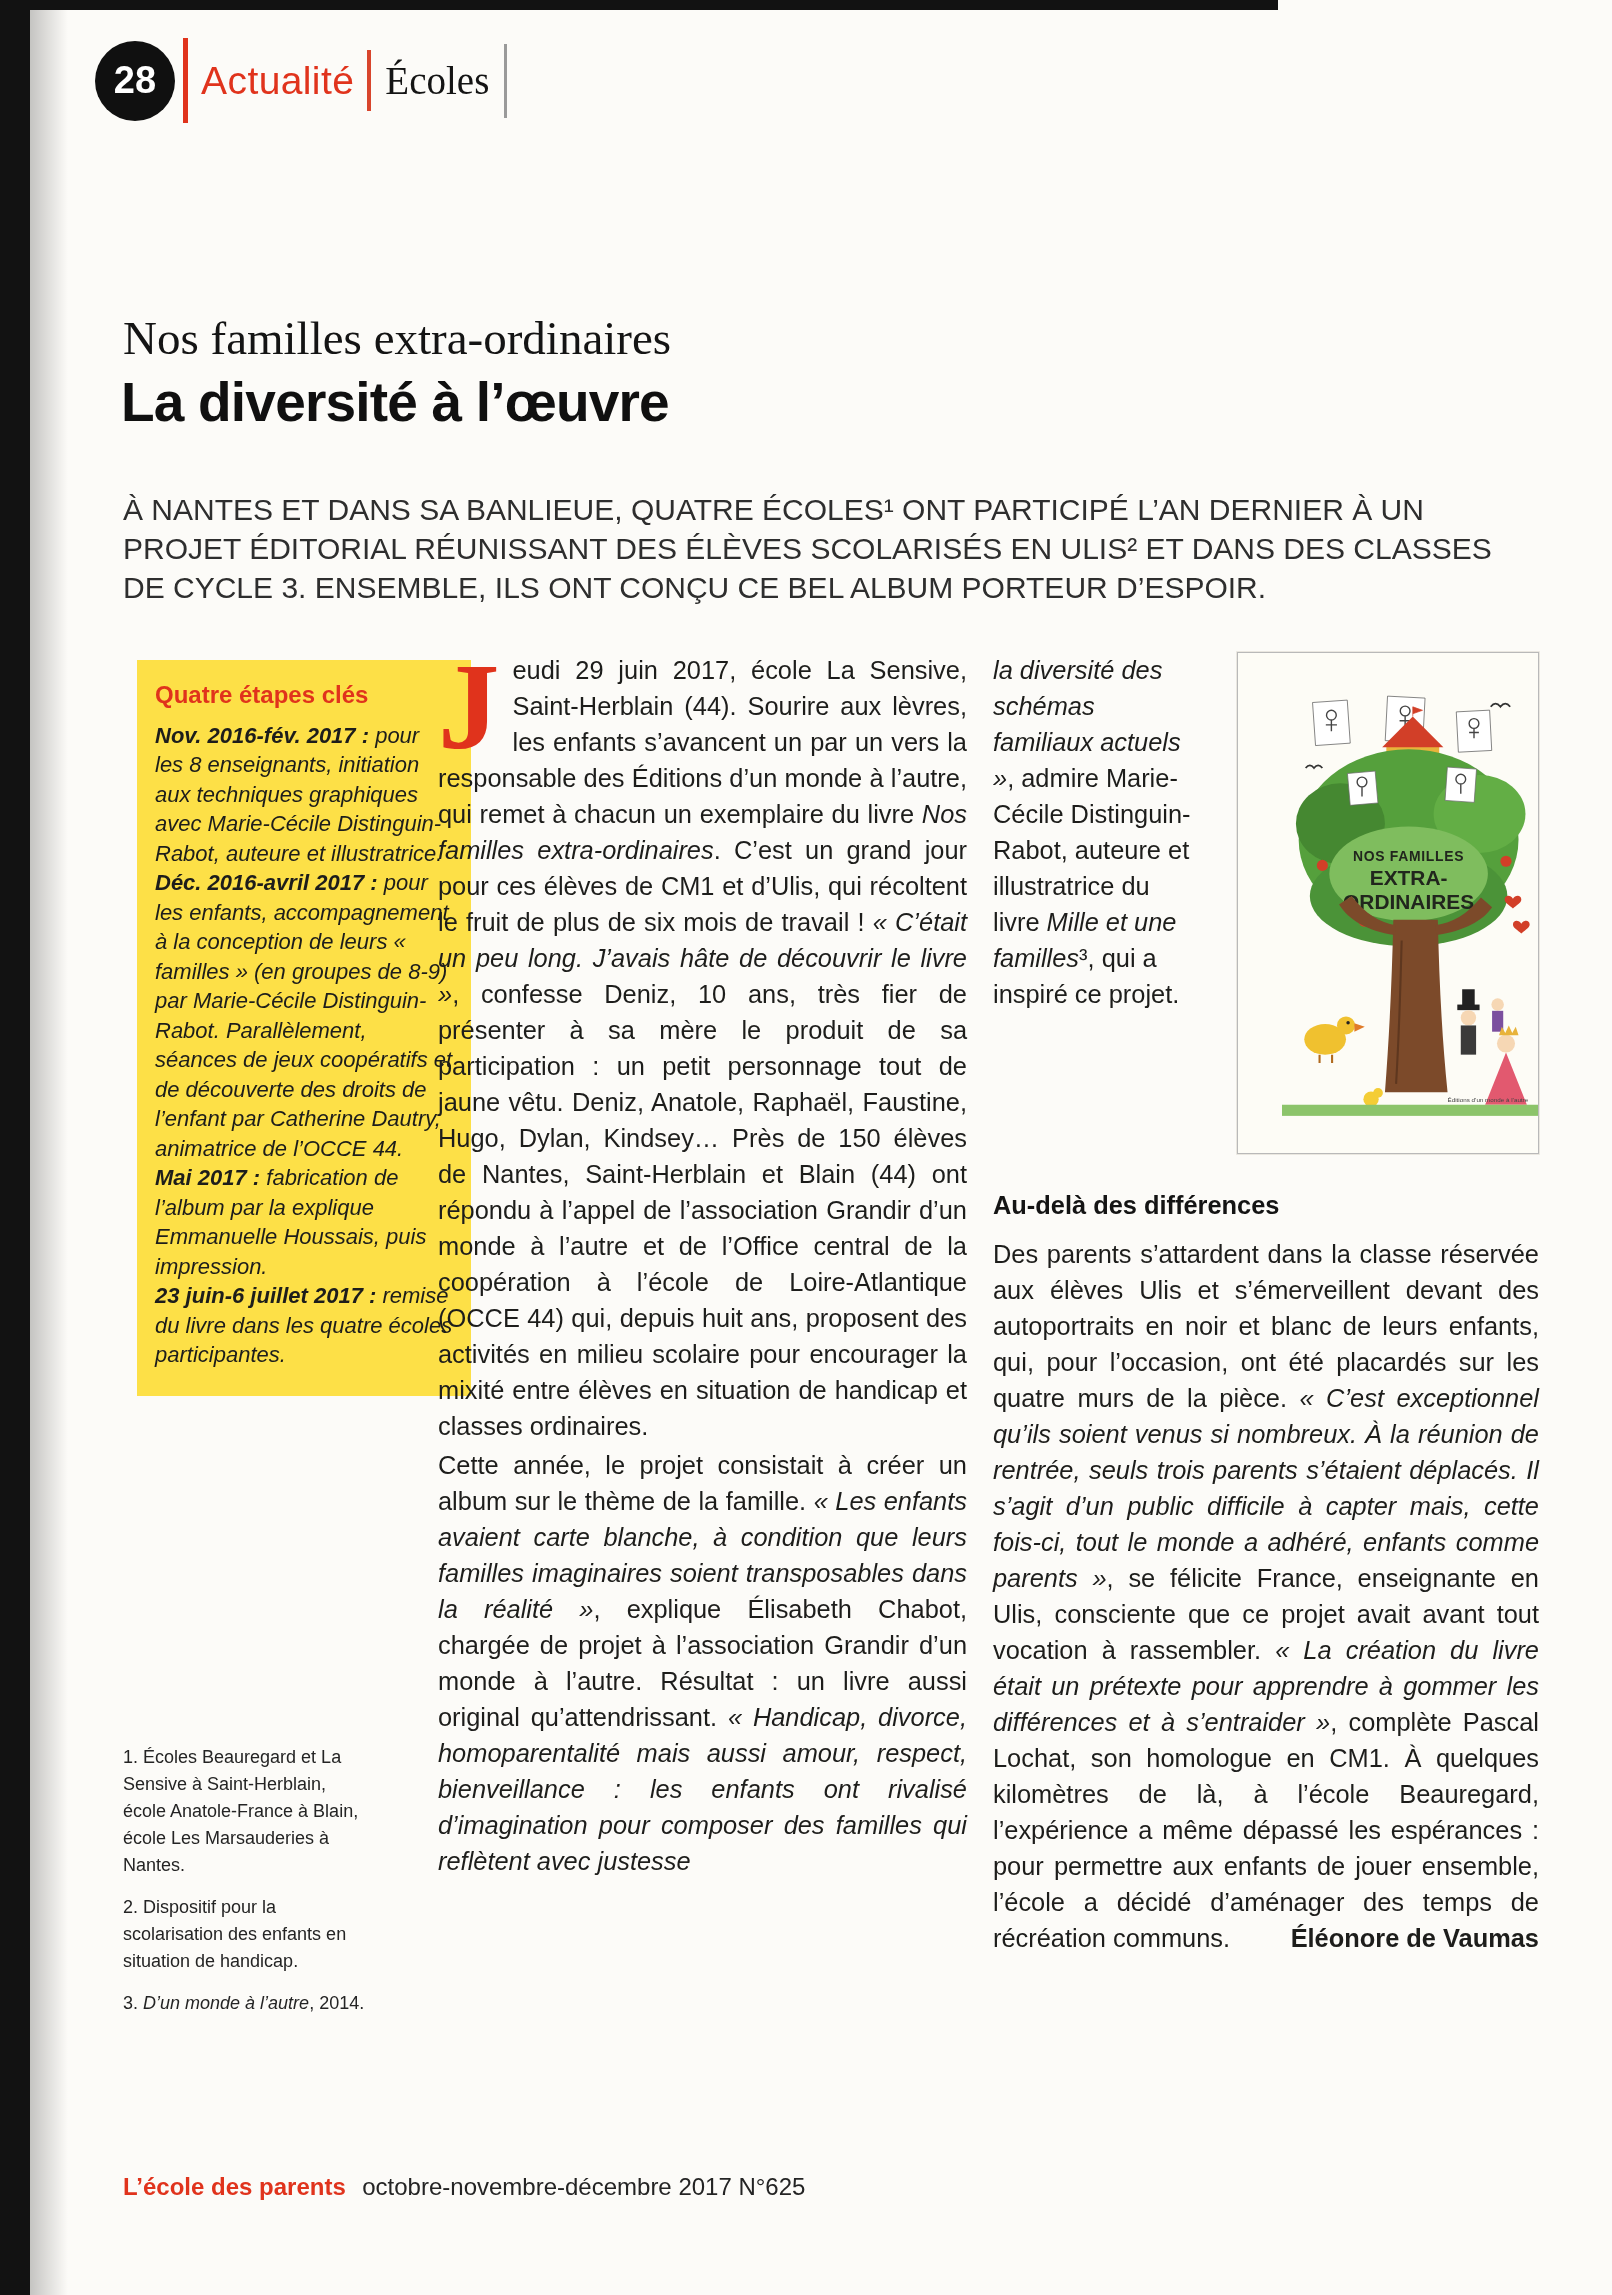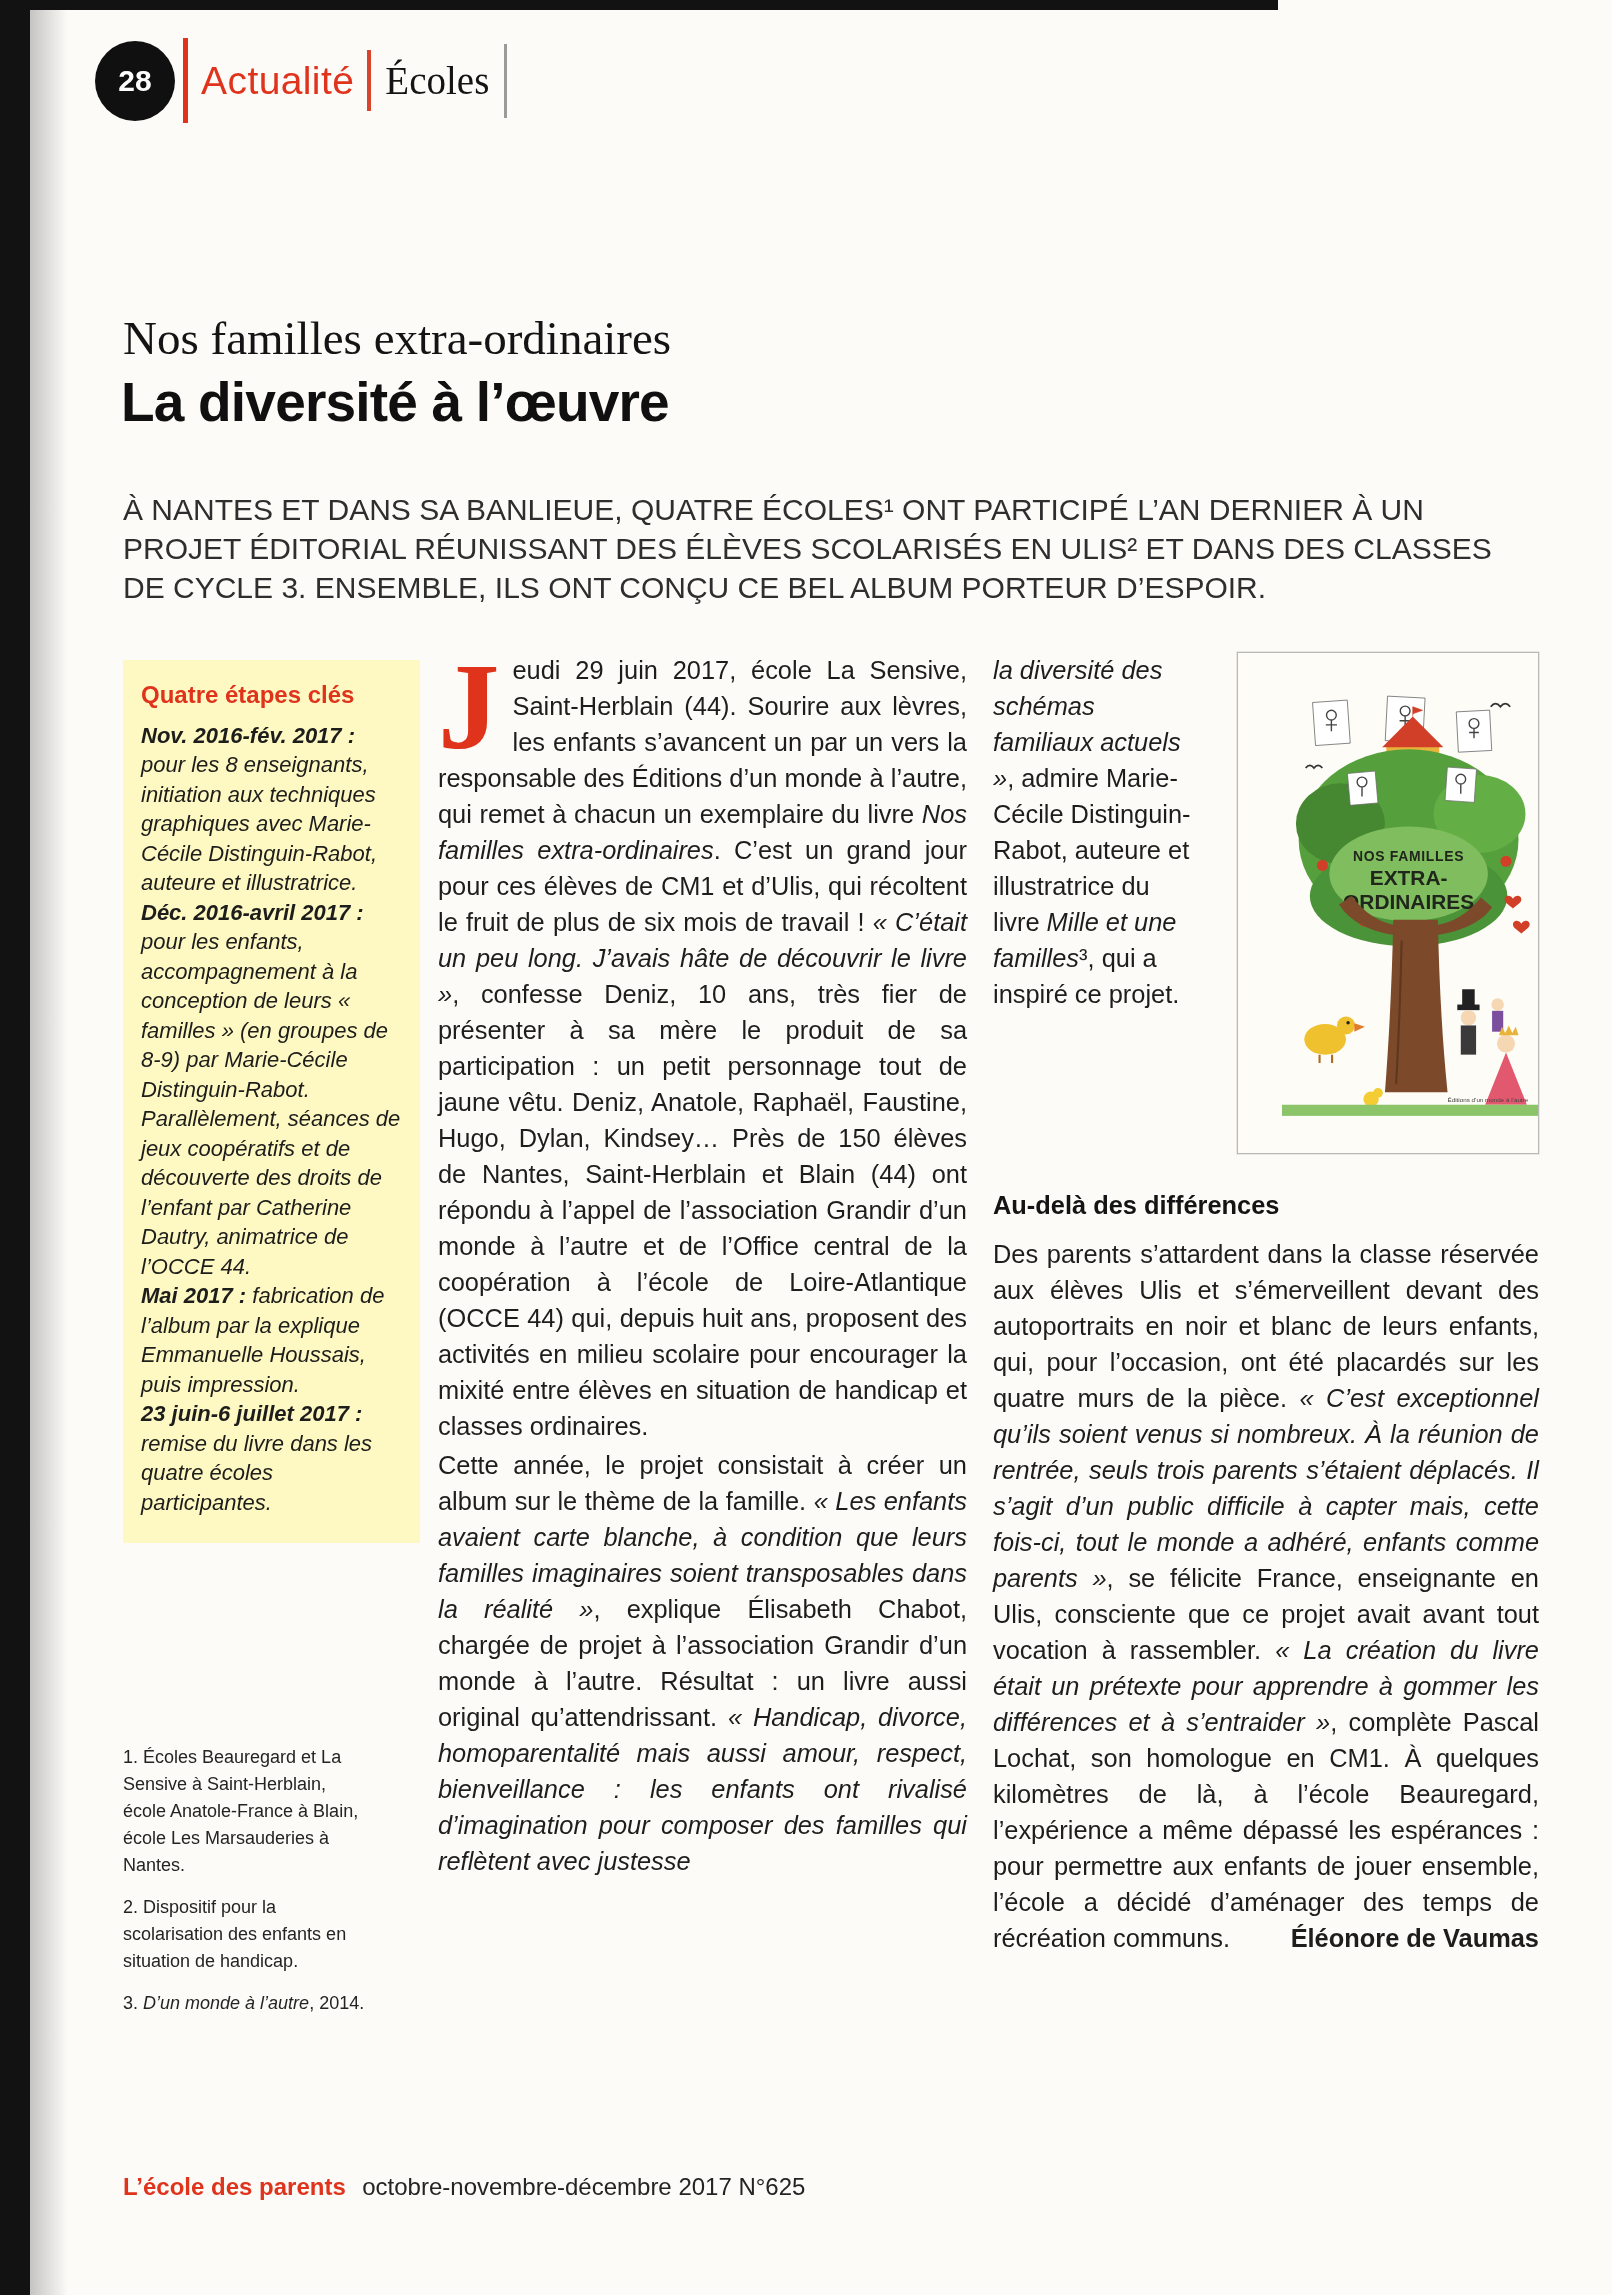--- a/index.html
+++ b/index.html
@@ -15,38 +15,38 @@
 
   
   .scan-left { position:absolute; left:0; top:0; width:29.5px; height:2295px; background:#121212; }
   .scan-fade { position:absolute; left:29.5px; top:0; width:38px; height:2295px;
                background:linear-gradient(90deg, rgba(0,0,0,.22), rgba(0,0,0,0)); }
   .scan-top  { position:absolute; left:0; top:0; width:1278px; height:9.8px; background:#121212; }
 
   
   header { position:absolute; left:95px; top:38px; display:flex; align-items:center; }
   .pg-circle { width:80px; height:80px; border-radius:50%; background:#101010; color:#fff;
-               font-size:30px; font-weight:700; display:flex; align-items:center; justify-content:center; }
+               font-size:38px; font-weight:700; display:flex; align-items:center; justify-content:center; }
   .v1 { width:4.9px; height:85px; background:#e0331c; margin-left:8.2px; }
   .section-label { color:#e0331c; font-size:39px; font-weight:400; margin:0 13px; letter-spacing:0.4px; }
   .v2 { width:3.3px; height:61px; background:#d8452c; }
   .subsection-label { font-family:"Liberation Serif", serif; font-size:39px; color:#141414; margin:0 14.8px; }
   .v3 { width:2.5px; height:74px; background:#9a9a9a; }
 
   
   .kicker { position:absolute; left:123px; top:311px; font-family:"Liberation Serif", serif;
             font-weight:400; font-size:47px; color:#141414; }
   .main-title { position:absolute; left:121px; top:370px; font-size:55px; font-weight:700;
                 color:#101010; letter-spacing:-0.8px; }
   .standfirst { position:absolute; left:123px; top:490px; width:1413px;
                 font-size:30px; line-height:39px; color:#2e2e2e; }
 
   
-  .sidebar { position:absolute; left:123px; top:660px; width:297px;
-             background:#fef9c3; padding:21px 18px 26px 18px; }
+  .sidebar { position:absolute; left:137px; top:660px; width:334px;
+             background:#fde047; padding:21px 18px 26px 18px; }
   .sidebar h3 { color:#e0331c; font-size:24px; font-weight:700; margin-bottom:11.5px; }
   .sidebar p.step { font-style:italic; font-size:22px; line-height:29.5px; color:#1d1d1b; }
 
   .footnotes { position:absolute; left:123px; top:1744px; width:247px;
                font-size:18px; line-height:27px; color:#242424; }
   .footnotes p { margin-bottom:14.8px; }
 
   
   .col-main { position:absolute; left:438px; top:652px; width:529px;
               font-size:25.4px; line-height:36px; text-align:justify; color:#1d1d1b; }

